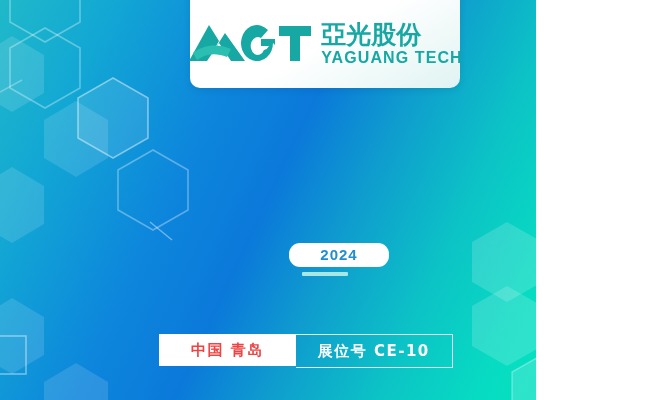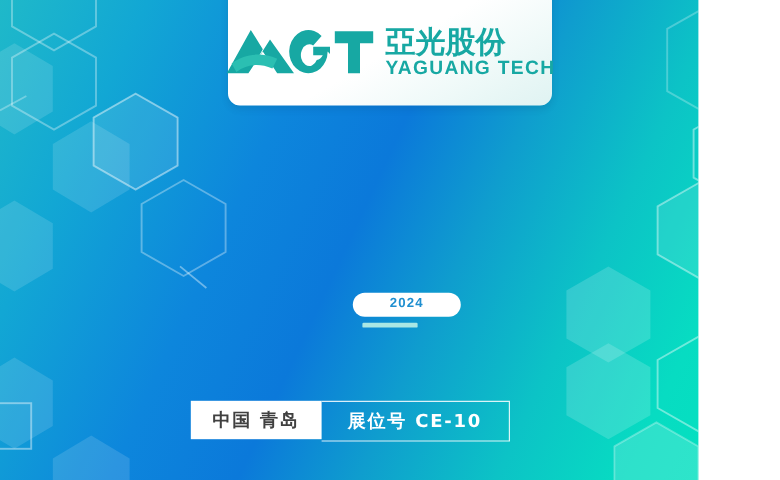--- a/index.html
+++ b/index.html
@@ -5,21 +5,21 @@
 <style>
   html, body {
     margin: 0;
     padding: 0;
     background: #ffffff;
   }
   * { box-sizing: border-box; }
 
   .banner {
     position: relative;
-    width: 582px;
+    width: 536px;
     height: 400px;
     overflow: hidden;
     font-family: "Liberation Sans", "DejaVu Sans", sans-serif;
     background: linear-gradient(115deg,
         #1fb9c9 0%,
         #12a7d4 16%,
         #0d86dc 36%,
         #0b79da 50%,
         #0f9dce 63%,
         #0cc3c6 78%,
@@ -119,21 +119,21 @@
     left: 0;
     top: 243px;
     width: 650px;
     text-align: center;
   }
   .year-pill {
     display: inline-block;
     background: #ffffff;
     color: #1f8fd0;
     font-family: "Liberation Sans", sans-serif;
-    font-size: 11px;
+    font-size: 15px;
     font-weight: 700;
     letter-spacing: 1px;
     line-height: 1;
     padding: 4px 31px 5px;
     border-radius: 11px;
     margin-left: 28px;
   }
   .date-row {
     margin-top: 5px;
     display: flex;
@@ -170,25 +170,25 @@
   .info-bar {
     position: absolute;
     left: 159px;
     top: 334px;
     display: flex;
     align-items: stretch;
     height: 32px;
   }
   .info-left {
     background: #ffffff;
-    color: #404040;
+    color: #ef4444;
     display: flex;
     align-items: center;
     justify-content: center;
-    padding: 0 18px;
+    padding: 0 32px;
     font-family: "DejaVu Sans", "Liberation Sans", sans-serif;
     font-size: 15px;
     font-weight: 700;
     letter-spacing: 1.5px;
     white-space: nowrap;
   }
   .info-right {
     border: 1px solid rgba(255,255,255,0.85);
     border-left: none;
     color: #ffffff;

